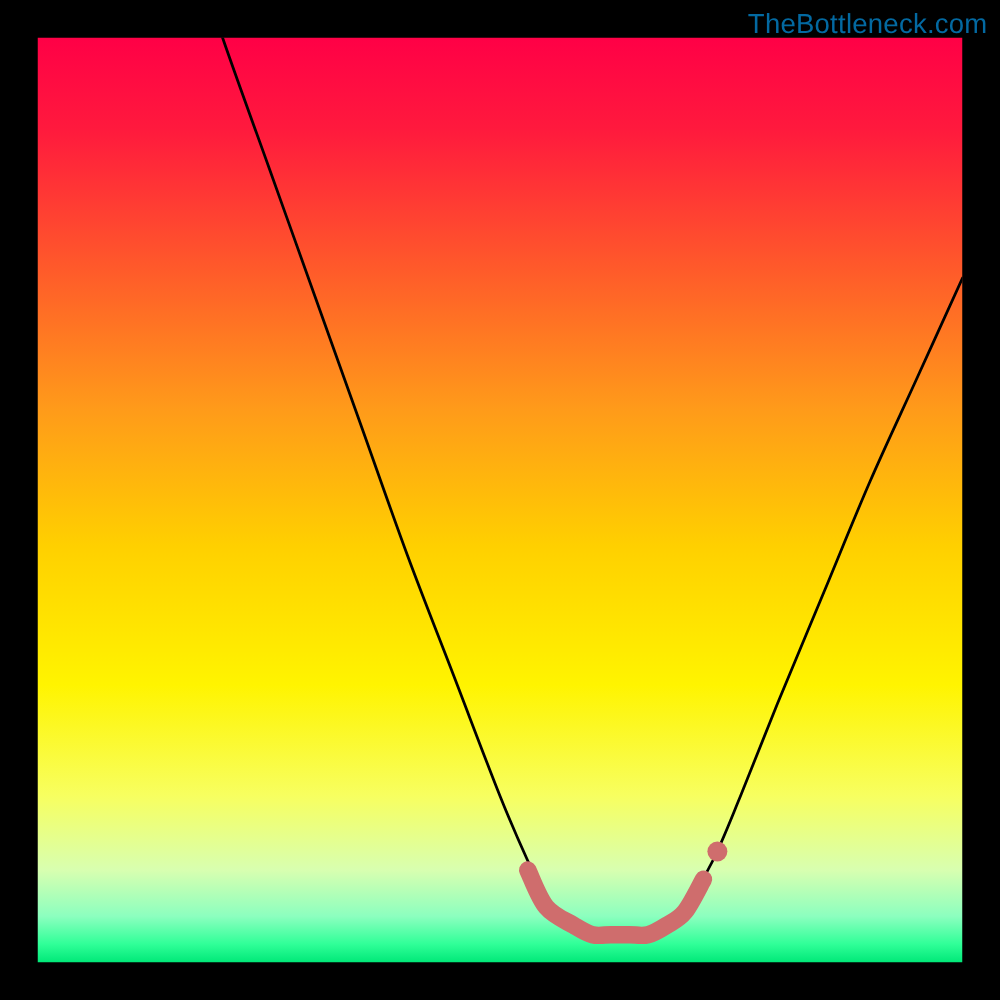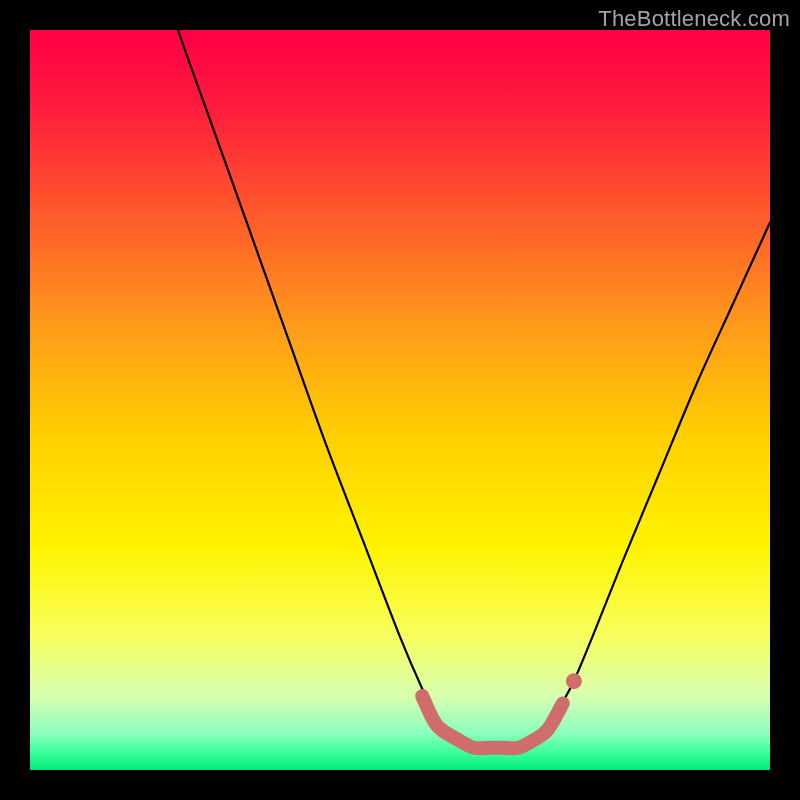--- a/index.html
+++ b/index.html
@@ -23,21 +23,21 @@
     width: 740px;
     height: 740px;
   }
   .watermark {
     position: absolute;
     top: 6px;
     right: 10px;
     font-family: Arial, Helvetica, sans-serif;
     font-size: 22px;
     font-weight: 500;
-    color: #a3a3a3;
+    color: #0369a1;
     letter-spacing: 0.2px;
   }
 </style>
 </head>
 <body>
 
 <div class="outer">
   <div class="watermark">TheBottleneck.com</div>
   <svg class="plot" viewBox="0 0 740 740" preserveAspectRatio="none">
     <defs>

